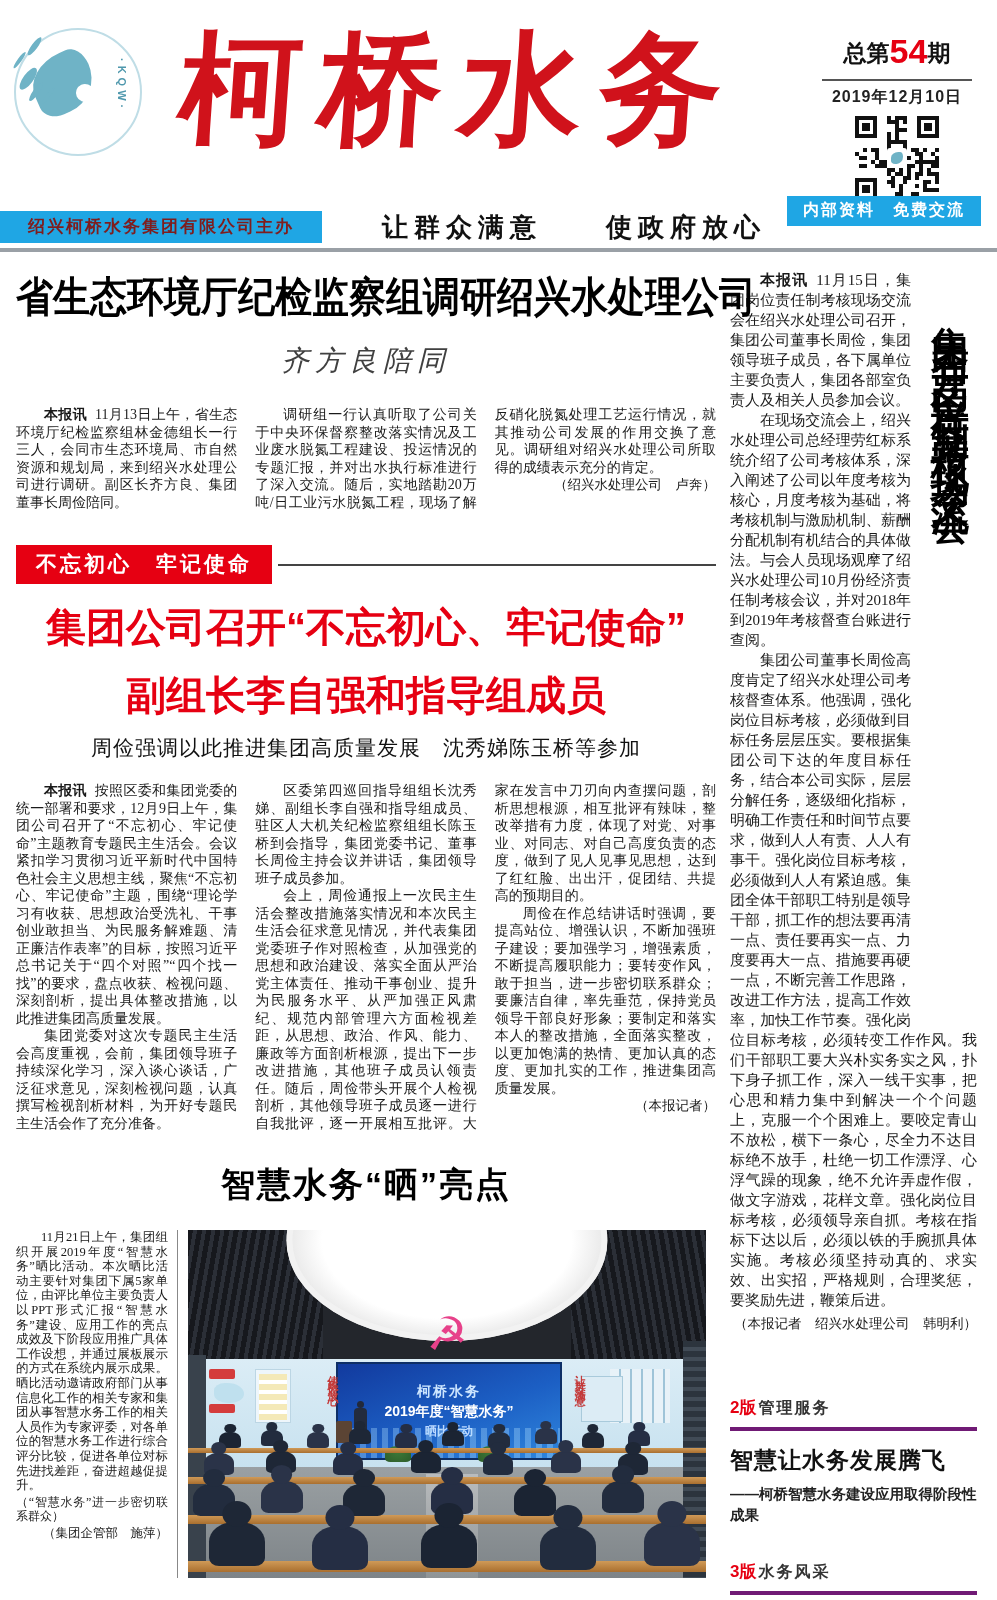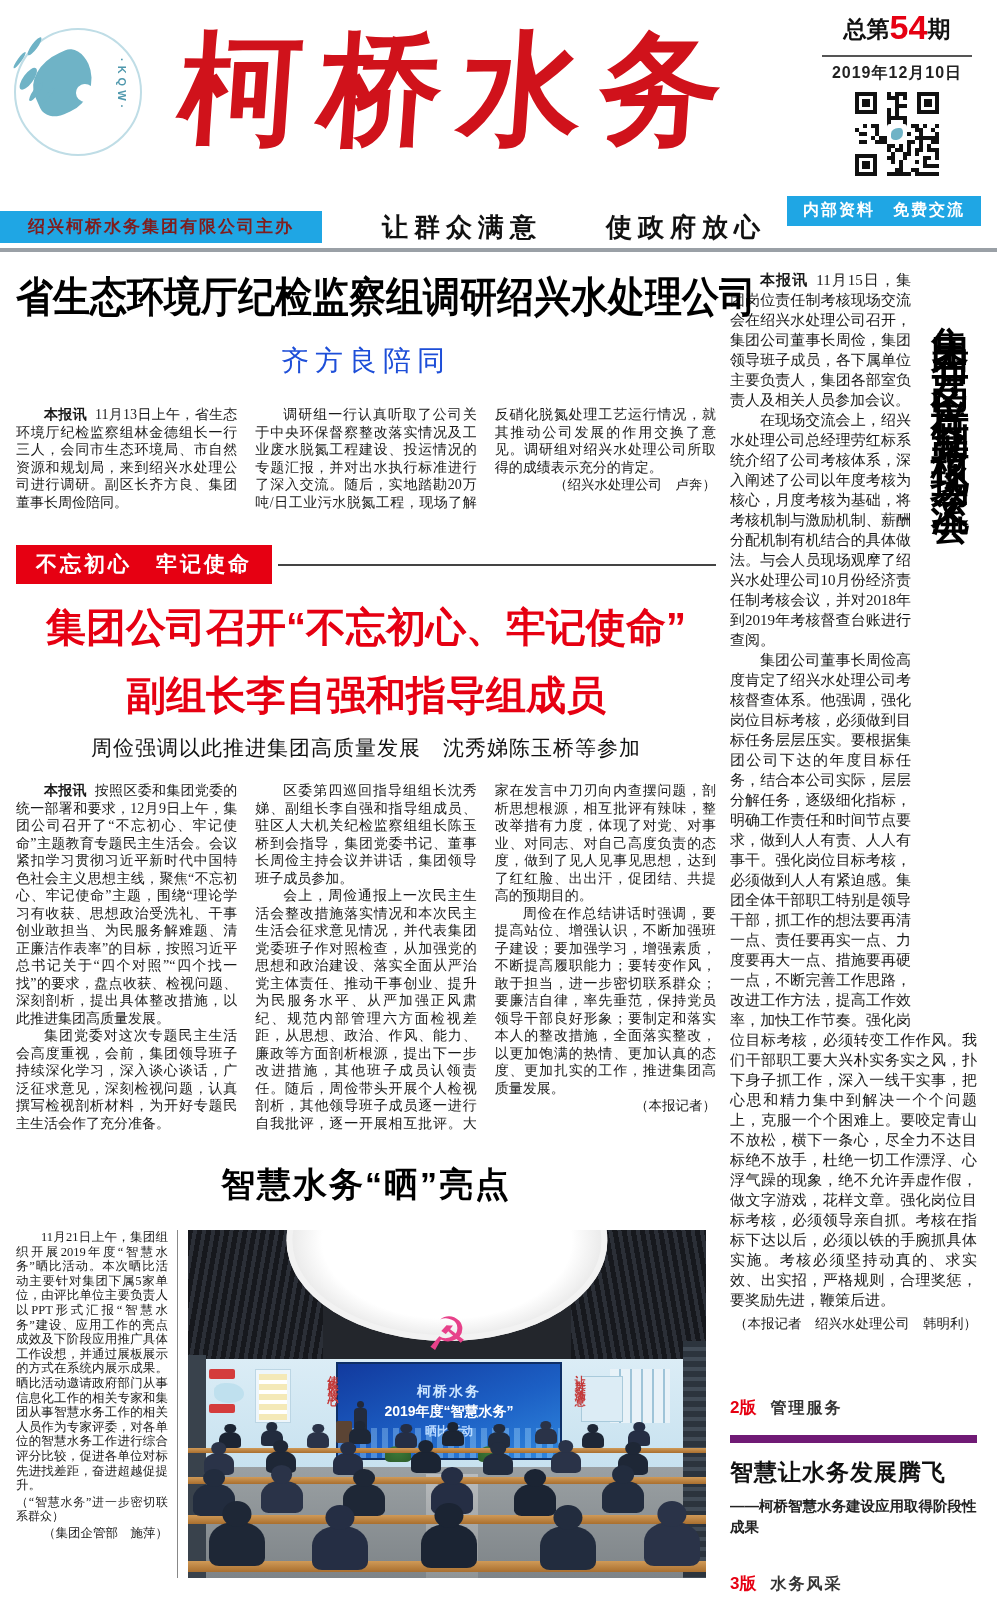--- a/index.html
+++ b/index.html
@@ -3,21 +3,21 @@
 <meta charset="utf-8">
 <style>
   html,body{margin:0;padding:0;background:#fff;}
   .page{position:relative;width:997px;height:1600px;margin:0 auto;background:#fff;
         font-family:"Liberation Serif","DejaVu Serif",serif;color:#1a1a1a;overflow:hidden;}
 
   
   .masthead{position:relative;height:230px;}
   .mh-grid{display:flex;}
   .mh-left{flex:1;position:relative;}
-  .mh-right{width:200px;padding-top:8px;text-align:center;}
+  .mh-right{width:200px;padding-top:32px;text-align:center;}
 
   .logo-wrap{position:absolute;left:14px;top:28px;width:128px;height:128px;}
   .logo-circle{position:absolute;inset:0;border:2px solid #bfdde6;border-radius:50%;}
   .splash{position:absolute;left:18px;top:26px;width:62px;height:58px;background:#6fb3c6;
           border-radius:72% 28% 65% 35%/58% 42% 70% 30%;transform:rotate(-24deg);}
   .splash:before{content:"";position:absolute;left:-12px;top:6px;width:26px;height:10px;background:#6fb3c6;border-radius:50%;transform:rotate(-30deg);
      box-shadow:-6px 14px 0 -2px #6fb3c6,-2px 26px 0 -3px #6fb3c6,30px -14px 0 -2px #6fb3c6,10px -18px 0 -3px #6fb3c6;}
   .splash:after{content:"";position:absolute;right:6px;bottom:2px;width:18px;height:18px;background:#fff;border-radius:50%;}
   .logo-kqw{position:absolute;right:14px;top:30px;writing-mode:vertical-rl;font-family:"Liberation Sans",sans-serif;
             font-size:11px;font-weight:bold;color:#4f98ad;letter-spacing:4px;}
@@ -58,21 +58,21 @@
   .thick-rule{position:absolute;left:0;right:0;top:248px;height:4px;background:#9aa0a6;}
 
   
   .main{display:flex;gap:14px;padding:0 16px;margin-top:40px;}
   .left-zone{width:700px;}
   .right-zone{width:247px;}
 
   
   .a1-headline{font-family:"Liberation Sans",sans-serif;font-weight:900;font-size:37px;color:#000;
                letter-spacing:0;white-space:nowrap;transform:scaleY(1.12);transform-origin:top left;}
-  .a1-sub{font-size:28px;text-align:center;margin:22px 0 26px;color:#1d4ed8;letter-spacing:6px;}
+  .a1-sub{font-size:28px;text-align:center;margin:22px 0 26px;color:#404040;letter-spacing:6px;font-style:italic;}
   .body-cols{column-count:3;column-gap:18px;font-size:14px;line-height:17.5px;text-align:justify;}
   .body-cols p{margin:0;text-indent:2em;}
   .lead{font-family:"Liberation Sans",sans-serif;font-weight:bold;margin-right:8px;}
   .sig{text-align:right;margin-top:4px;font-size:13.5px;}
 
   
   .badge-row{display:flex;align-items:center;margin:34px 0 10px;}
   .sec-badge{background:#e60012;color:#fff;font-family:"Liberation Sans",sans-serif;font-weight:bold;
              font-size:21px;padding:5px 20px 6px;letter-spacing:3px;}
   .badge-line{flex:1;height:2px;background:#444;margin-left:6px;}
@@ -139,21 +139,21 @@
 
   
   .r-article{font-size:15px;line-height:20px;text-align:justify;}
   .r-article p{margin:0;text-indent:2em;}
   .vtitle{float:right;writing-mode:vertical-rl;font-family:"Liberation Sans",sans-serif;
           font-weight:900;font-size:38px;color:#000;width:54px;height:716px;
           margin:26px 0 6px 12px;letter-spacing:12px;text-align:left;line-height:54px;}
   .r-sig{text-align:right;font-size:13.5px;margin-top:4px;}
 
   .pindex{margin-top:62px;font-family:"Liberation Sans",sans-serif;}
-  .pi-head{display:flex;align-items:baseline;gap:14px;padding-bottom:16px;border-bottom:8px solid #701a75;}
+  .pi-head{display:flex;align-items:baseline;gap:2px;padding-bottom:8px;border-bottom:4px solid #701a75;}
   .pi-page{color:#e60012;font-weight:900;font-size:17px;}
   .pi-sec{color:#333;font-weight:bold;font-size:16px;letter-spacing:2px;}
   .pi-title{font-weight:900;font-size:23px;color:#111;margin:14px 0 8px;letter-spacing:1px;}
   .pi-sub{font-weight:bold;font-size:14.5px;color:#222;line-height:21px;}
   .pi-gap{height:34px;}
 </style>
 </head>
 <body>
 
 <div class="page">

